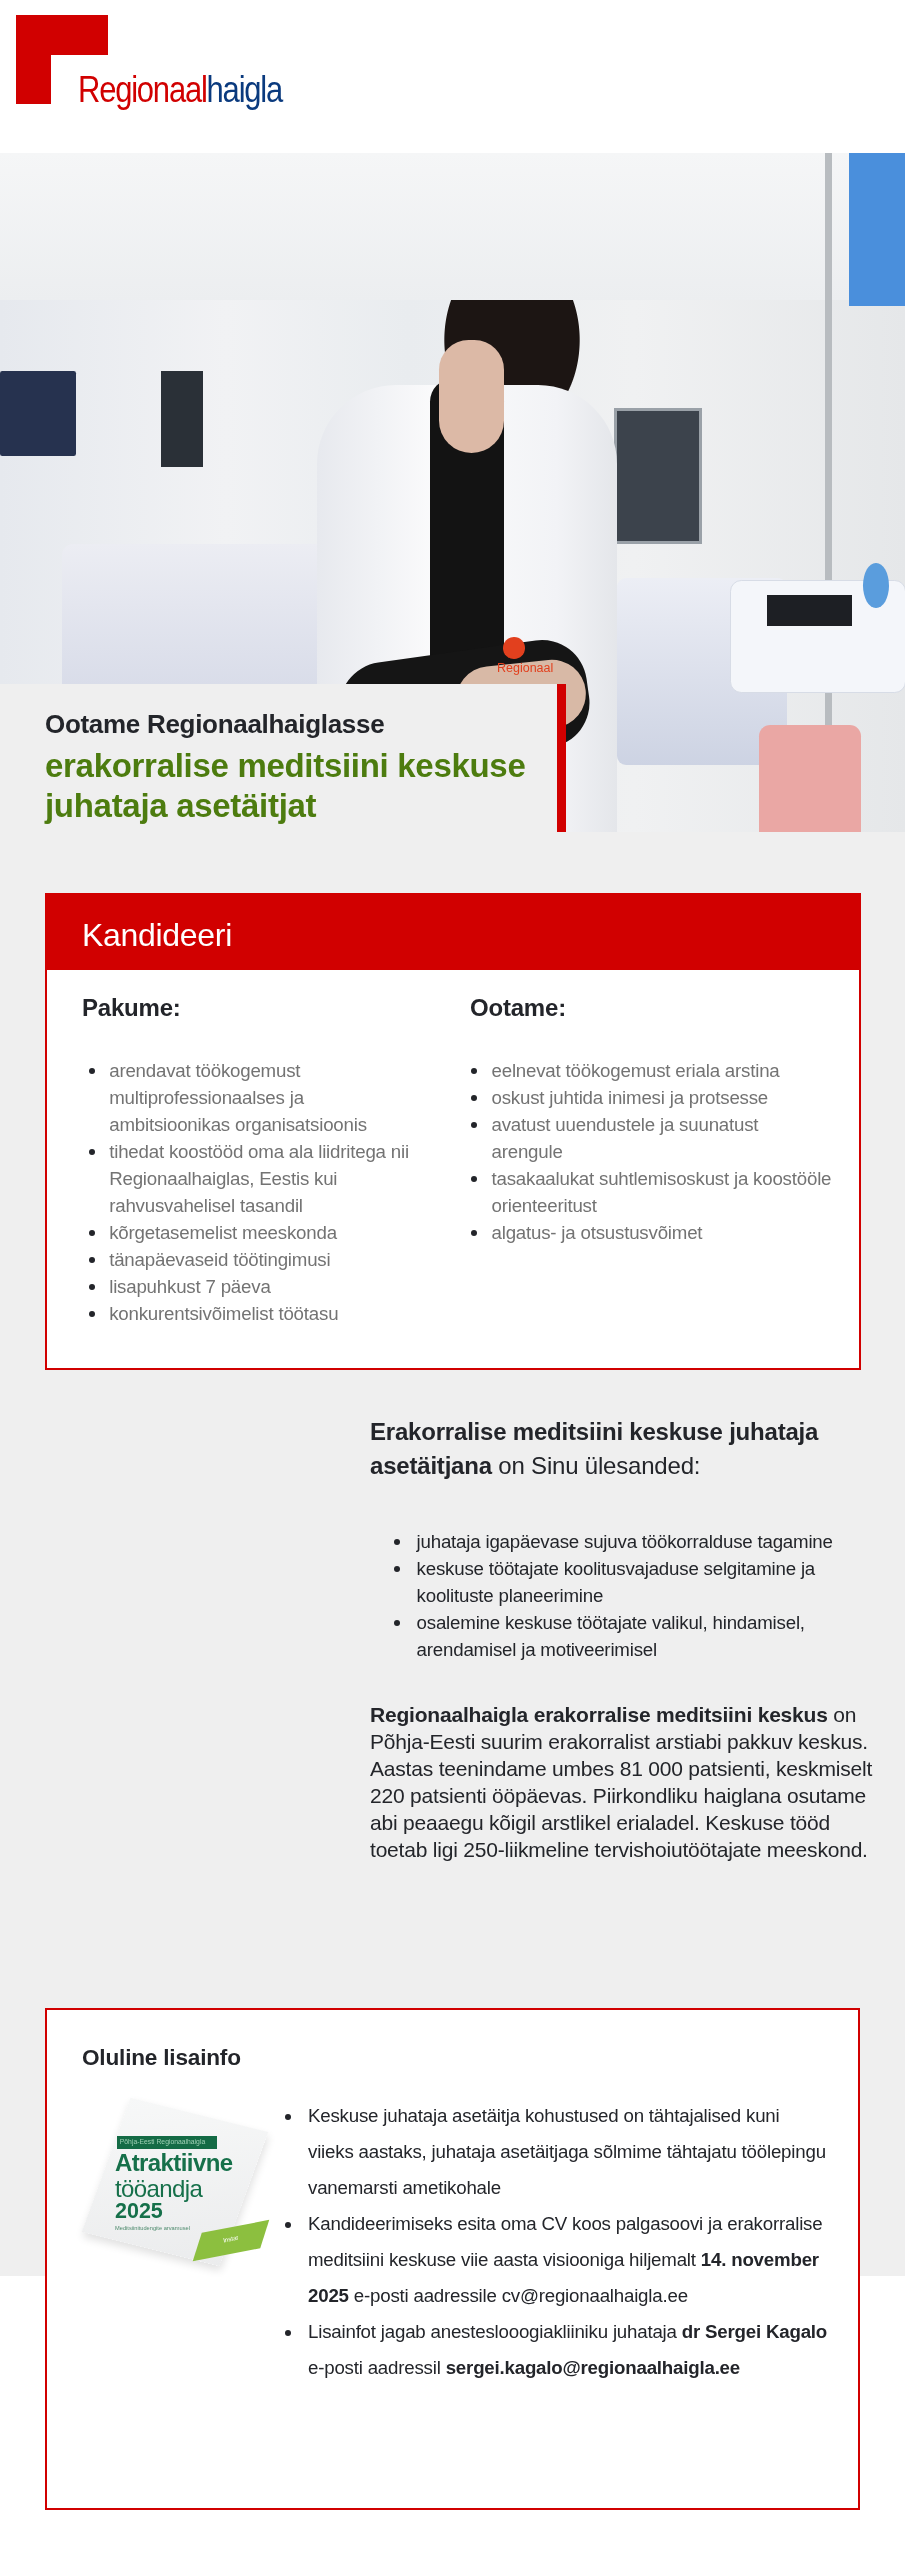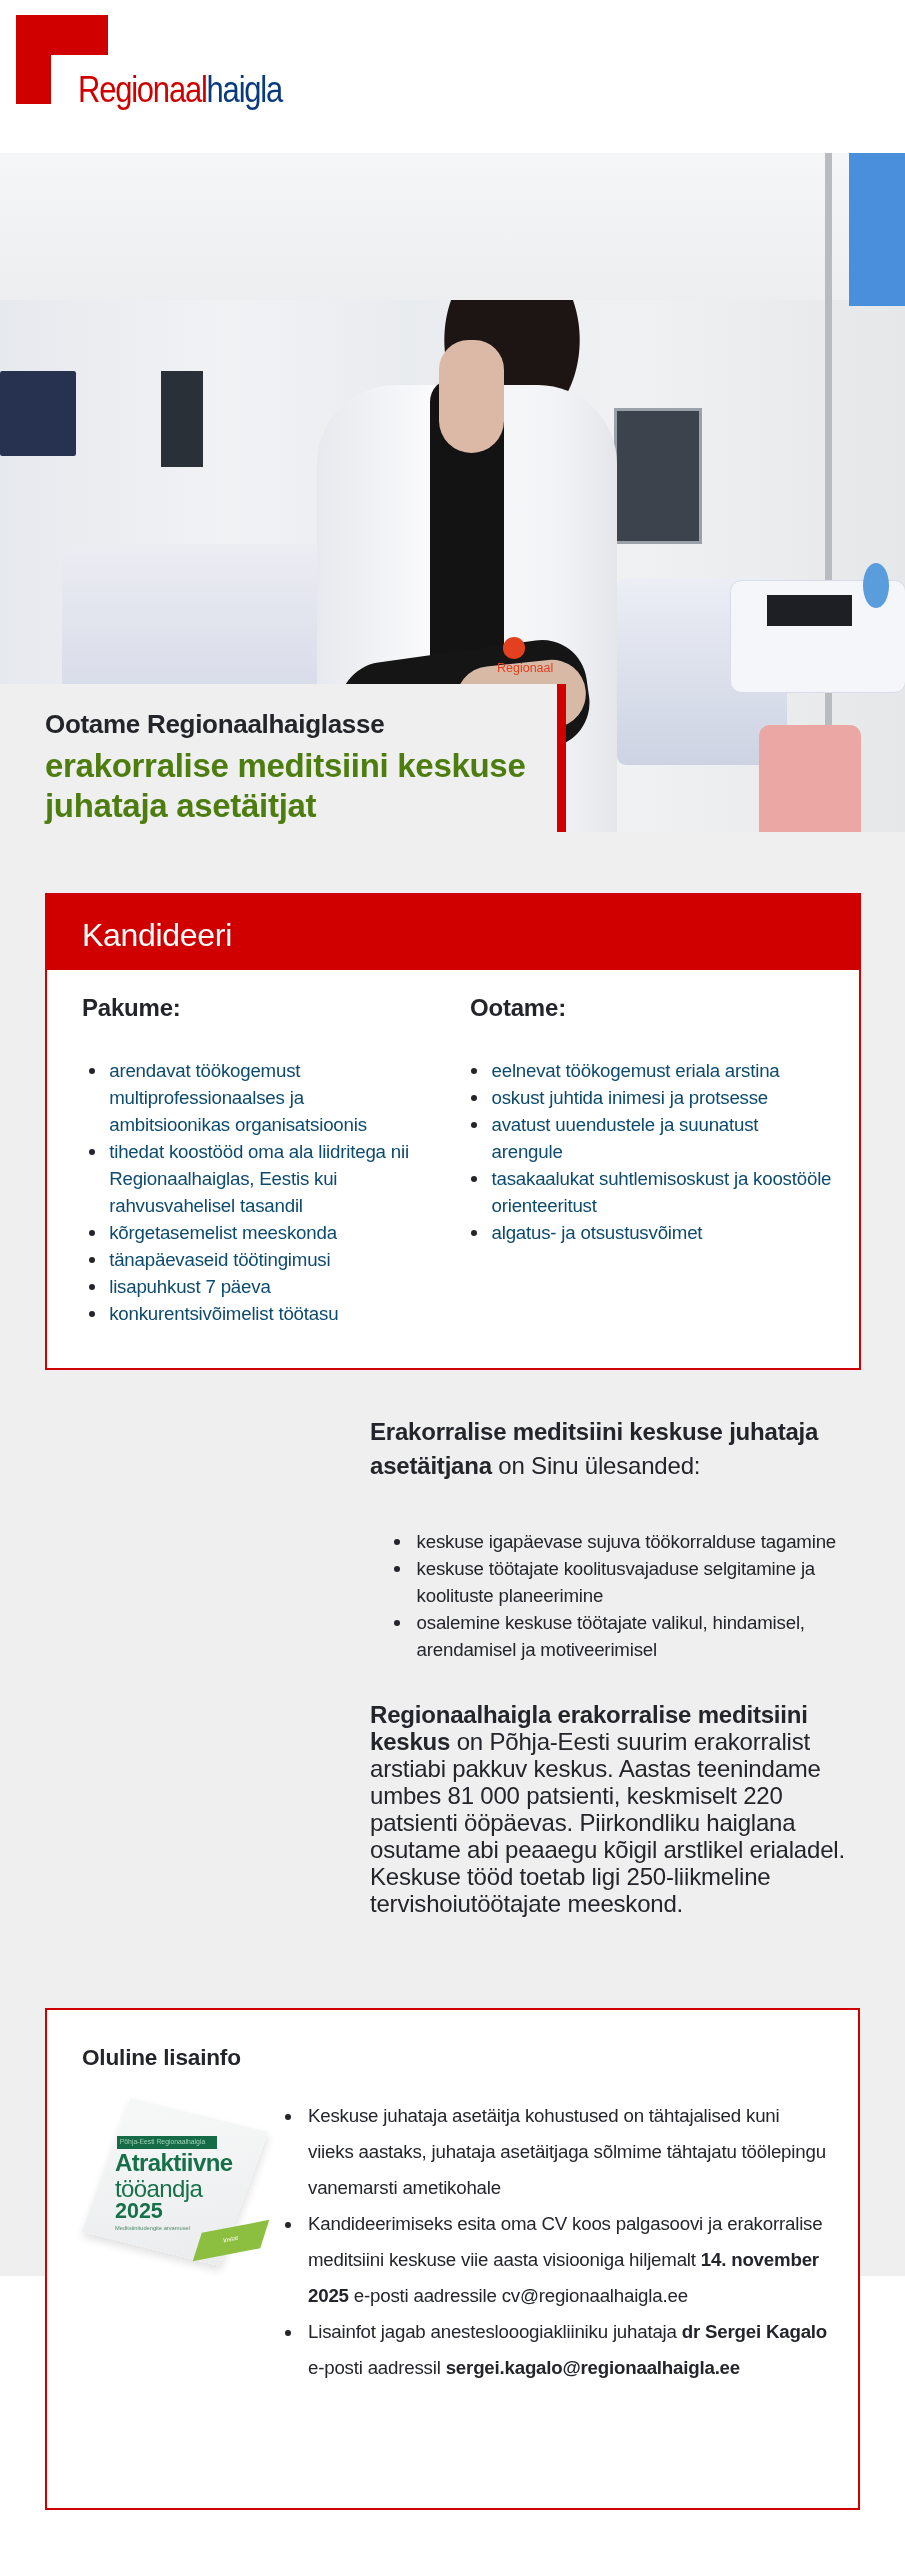--- a/index.html
+++ b/index.html
@@ -60,34 +60,34 @@
 
   
   .apply-card { position: absolute; left: 45px; top: 893px; width: 816px; height: 477px; background: #fff; border: 2.8px solid #d10000; }
   .apply-head { position: absolute; left: 0; top: 0; width: 100%; height: 75px; background: #d10000; }
   .apply-title { position: absolute; left: 35px; top: 21.5px; font-size: 32px; color: #fff; font-weight: 300; letter-spacing: -0.3px; }
   .col { position: absolute; top: 99px; }
   .col.left { left: 35px; width: 340px; }
   .col.right { left: 423px; width: 362px; }
   .col h3 { font-size: 24px; font-weight: 700; color: #23252a; margin-bottom: 35px; letter-spacing: -0.2px; }
   .col ul { list-style: none; }
-  .col li { position: relative; padding-left: 21.5px; font-size: 18.7px; line-height: 27px; color: #0c4a6e; letter-spacing: -0.2px; }
+  .col li { position: relative; padding-left: 21.5px; font-size: 18.7px; line-height: 27px; color: #737373; letter-spacing: -0.2px; }
   .col li::before { content: ""; position: absolute; left: 1.1px; top: 11.3px; width: 6.2px; height: 6.2px; border-radius: 50%; background: #23252a; }
   .col.left li { padding-left: 21.5px; }
   .col.left ul { margin-left: 5.7px; }
 
   
   .tasks { position: absolute; left: 370px; top: 1415px; width: 504px; }
   .tasks .lead { font-size: 24px; line-height: 34px; color: #23252a; letter-spacing: -0.2px; }
   .tasks .lead b { font-weight: 700; }
   .tasks .lead span { font-weight: 400; }
   .tasks ul { list-style: none; margin-top: 45px; margin-left: 22.6px; }
   .tasks li { position: relative; padding-left: 24px; font-size: 18.7px; line-height: 27px; letter-spacing: -0.2px; }
   .tasks li::before { content: ""; position: absolute; left: 1.1px; top: 11.3px; width: 6.2px; height: 6.2px; border-radius: 50%; background: #23252a; }
-  .tasks .about { margin-top: 38px; font-size: 24px; line-height: 27px; letter-spacing: -0.2px; }
+  .tasks .about { margin-top: 38px; font-size: 21px; line-height: 27px; letter-spacing: -0.2px; }
   .tasks .about b { font-weight: 700; }
 
   
   .info-card { position: absolute; left: 45px; top: 2008px; width: 815px; height: 502px; background: #fff; border: 2.8px solid #d10000; }
   .info-title { position: absolute; left: 35px; top: 35px; font-size: 22.6px; font-weight: 700; color: #23252a; letter-spacing: -0.2px; }
   .award { position: absolute; left: 40px; top: 95px; width: 187px; height: 153px; }
   .award .paper { position: absolute; left: 17px; top: 5.7px; width: 142px; height: 142px; background: linear-gradient(160deg, #f7f8f8, #ebeced); transform: rotate(14deg) skewX(-6deg); box-shadow: 2.3px 4.5px 8px rgba(0,0,0,0.12); }
   .award .tag { position: absolute; left: 30px; top: 31px; width: 100px; height: 12.5px; background: #146b45; color: #9fd1b5; font-size: 6.8px; padding: 1.7px 2.8px; white-space: nowrap; overflow: hidden; }
   .award .w1 { position: absolute; left: 28px; top: 44px; font-size: 24px; font-weight: 700; color: #16704a; letter-spacing: -0.6px; }
   .award .w2 { position: absolute; left: 28px; top: 70px; font-size: 24px; color: #16704a; letter-spacing: -0.6px; }
@@ -168,21 +168,21 @@
       <li>avatust uuendustele ja suunatust arengule</li>
       <li>tasakaalukat suhtlemisoskust ja koostööle orienteeritust</li>
       <li>algatus- ja otsustusvõimet</li>
     </ul>
   </div>
 </section>
 
 <section class="tasks">
   <p class="lead"><b>Erakorralise meditsiini keskuse juhataja asetäitjana</b><span> on Sinu ülesanded:</span></p>
   <ul>
-    <li>keskuse igapäevase sujuva töökorralduse tagamine</li>
+    <li>juhataja igapäevase sujuva töökorralduse tagamine</li>
     <li>keskuse töötajate koolitusvajaduse selgitamine ja koolituste planeerimine</li>
     <li>osalemine keskuse töötajate valikul, hindamisel, arendamisel ja motiveerimisel</li>
   </ul>
   <p class="about"><b>Regionaalhaigla erakorralise meditsiini keskus</b><span> on Põhja-Eesti suurim erakorralist arstiabi pakkuv keskus. Aastas teenindame umbes 81 000 patsienti, keskmiselt 220 patsienti ööpäevas. Piirkondliku haiglana osutame abi peaaegu kõigil arstlikel erialadel. Keskuse tööd toetab ligi 250-liikmeline tervishoiutöötajate meeskond.</span></p>
 </section>
 
 <section class="info-card">
   <h2 class="info-title">Oluline lisainfo</h2>
   <div class="award">
     <div class="paper"></div>

